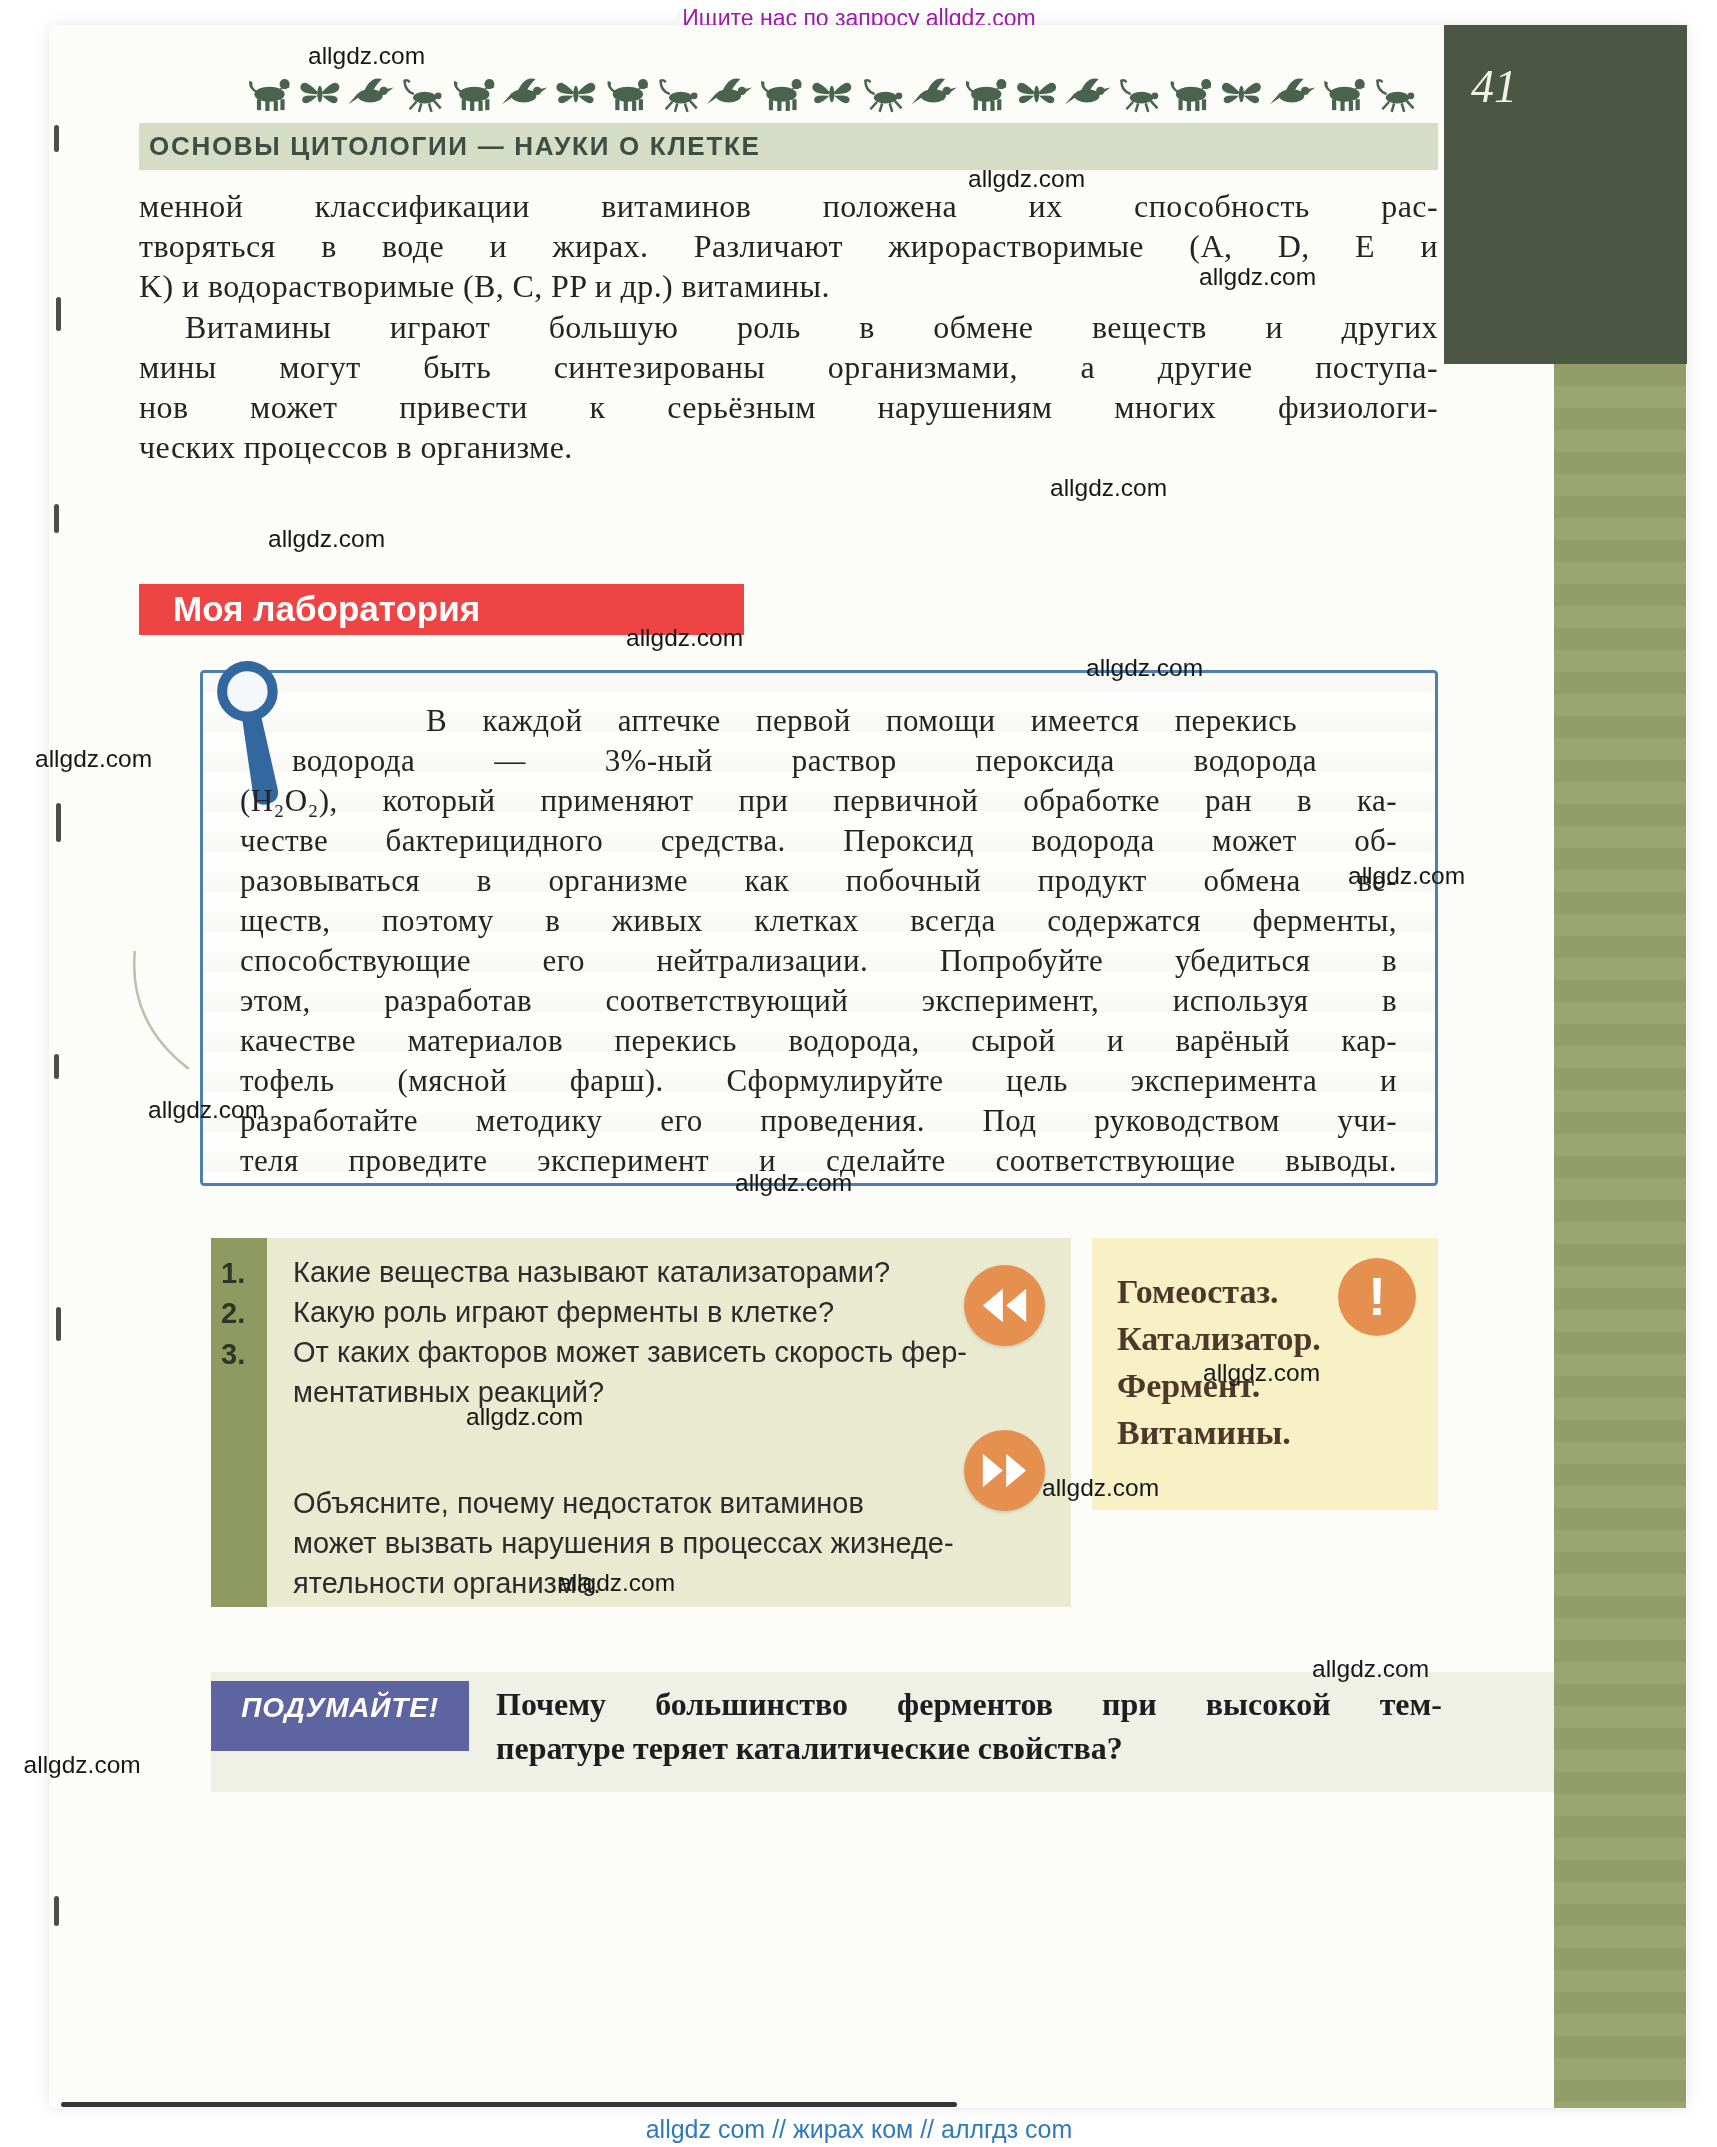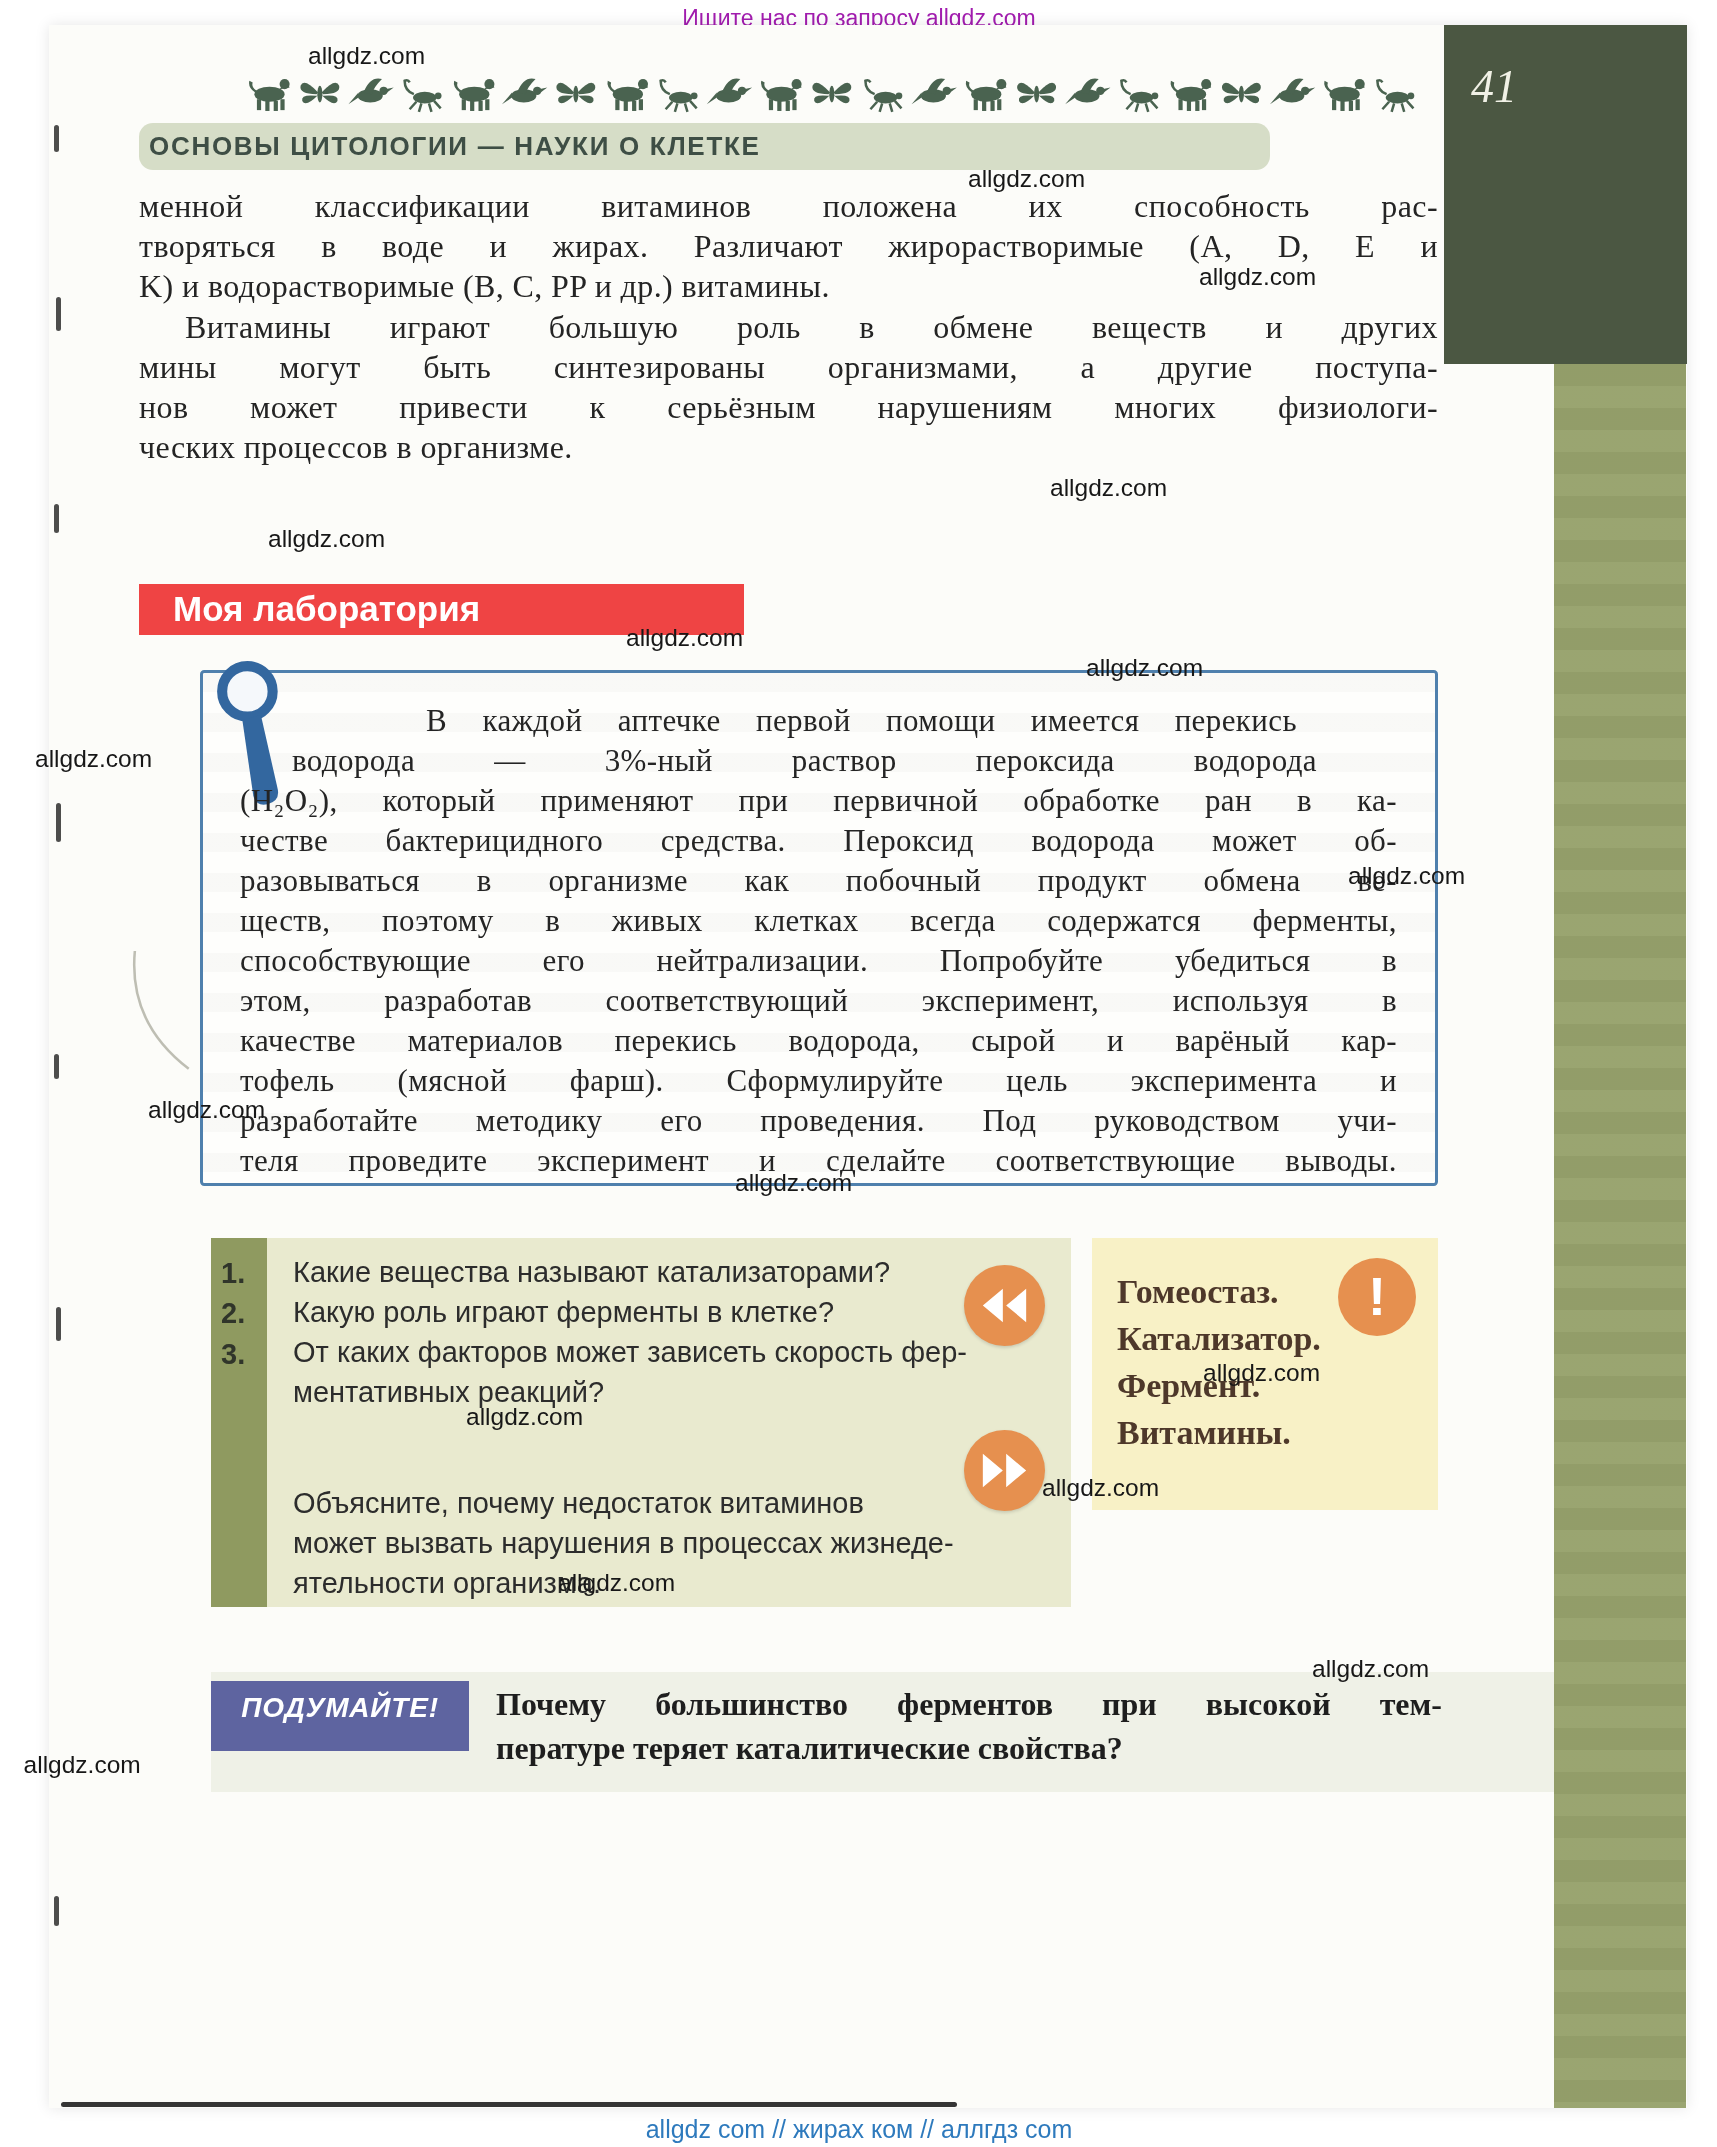--- a/index.html
+++ b/index.html
@@ -21,23 +21,23 @@
   .curl{position:absolute;left:128px;top:951px;}
 
   
   .sidebar-dark{position:absolute;left:1444px;top:25px;width:243px;height:339px;background:#4b5742;}
   .pagenum{position:absolute;left:27px;top:35px;font-style:italic;font-size:46px;color:#f1f1e6;}
   .sidebar-olive{position:absolute;left:1554px;top:364px;width:132px;height:1744px;background:#97a26c;
          background-image:repeating-linear-gradient(180deg,rgba(0,0,0,0.03) 0 22px,rgba(255,255,255,0.03) 22px 44px);}
 
   
   .frieze{position:absolute;left:243px;top:69px;}
-  .chapter{position:absolute;left:139px;top:123px;width:1131px;height:47px;background:#d6ddc7;
+  .chapter{position:absolute;left:139px;top:123px;width:1299px;height:47px;background:#d6ddc7;
            font-family:"Liberation Sans",sans-serif;font-size:26px;font-weight:600;letter-spacing:1.7px;
-           color:#3e4e45;line-height:47px;padding-left:10px;box-sizing:border-box;white-space:nowrap;border-radius:14px;}
+           color:#3e4e45;line-height:47px;padding-left:10px;box-sizing:border-box;white-space:nowrap;}
 
   
   .para{position:absolute;left:139px;width:1299px;font-size:32px;line-height:40px;letter-spacing:0.4px;color:#242424;}
   .p1{top:186px;}
   .p2{top:307px;}
   .tl{width:100%;}
   .jl{text-align:justify;text-align-last:justify;}
   .ll{text-align:left;}
   .ind{text-indent:46px;}
 

